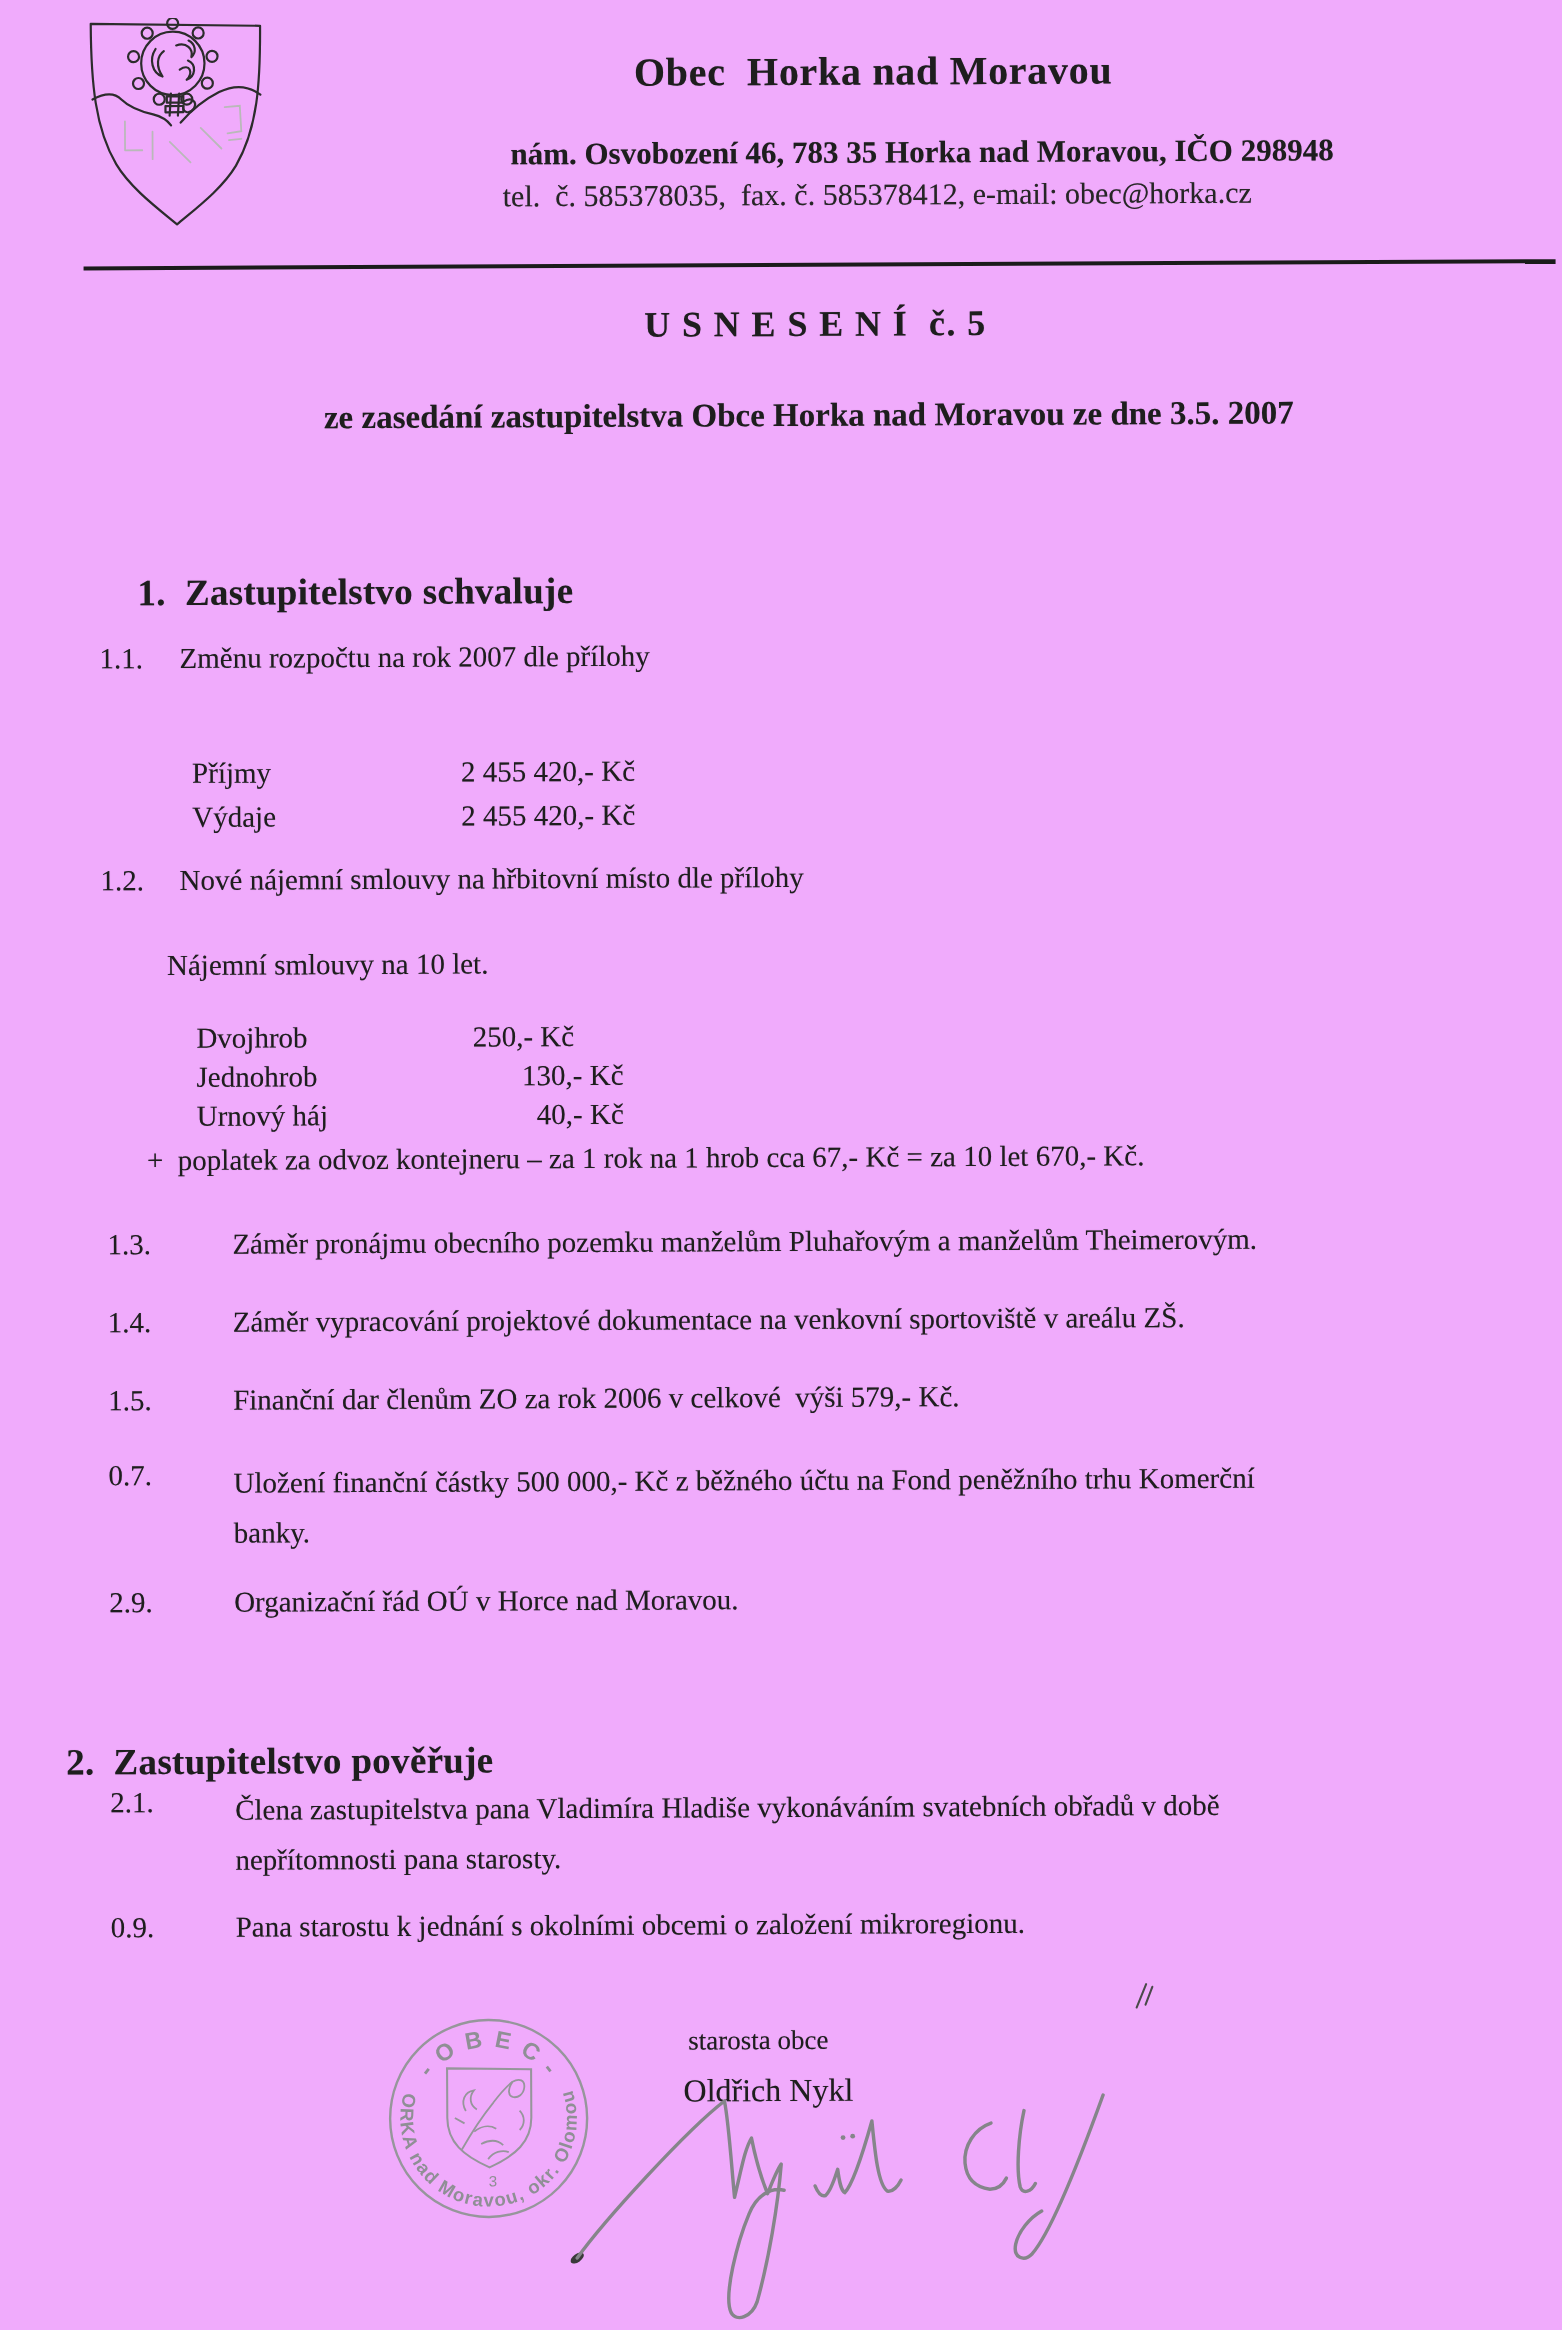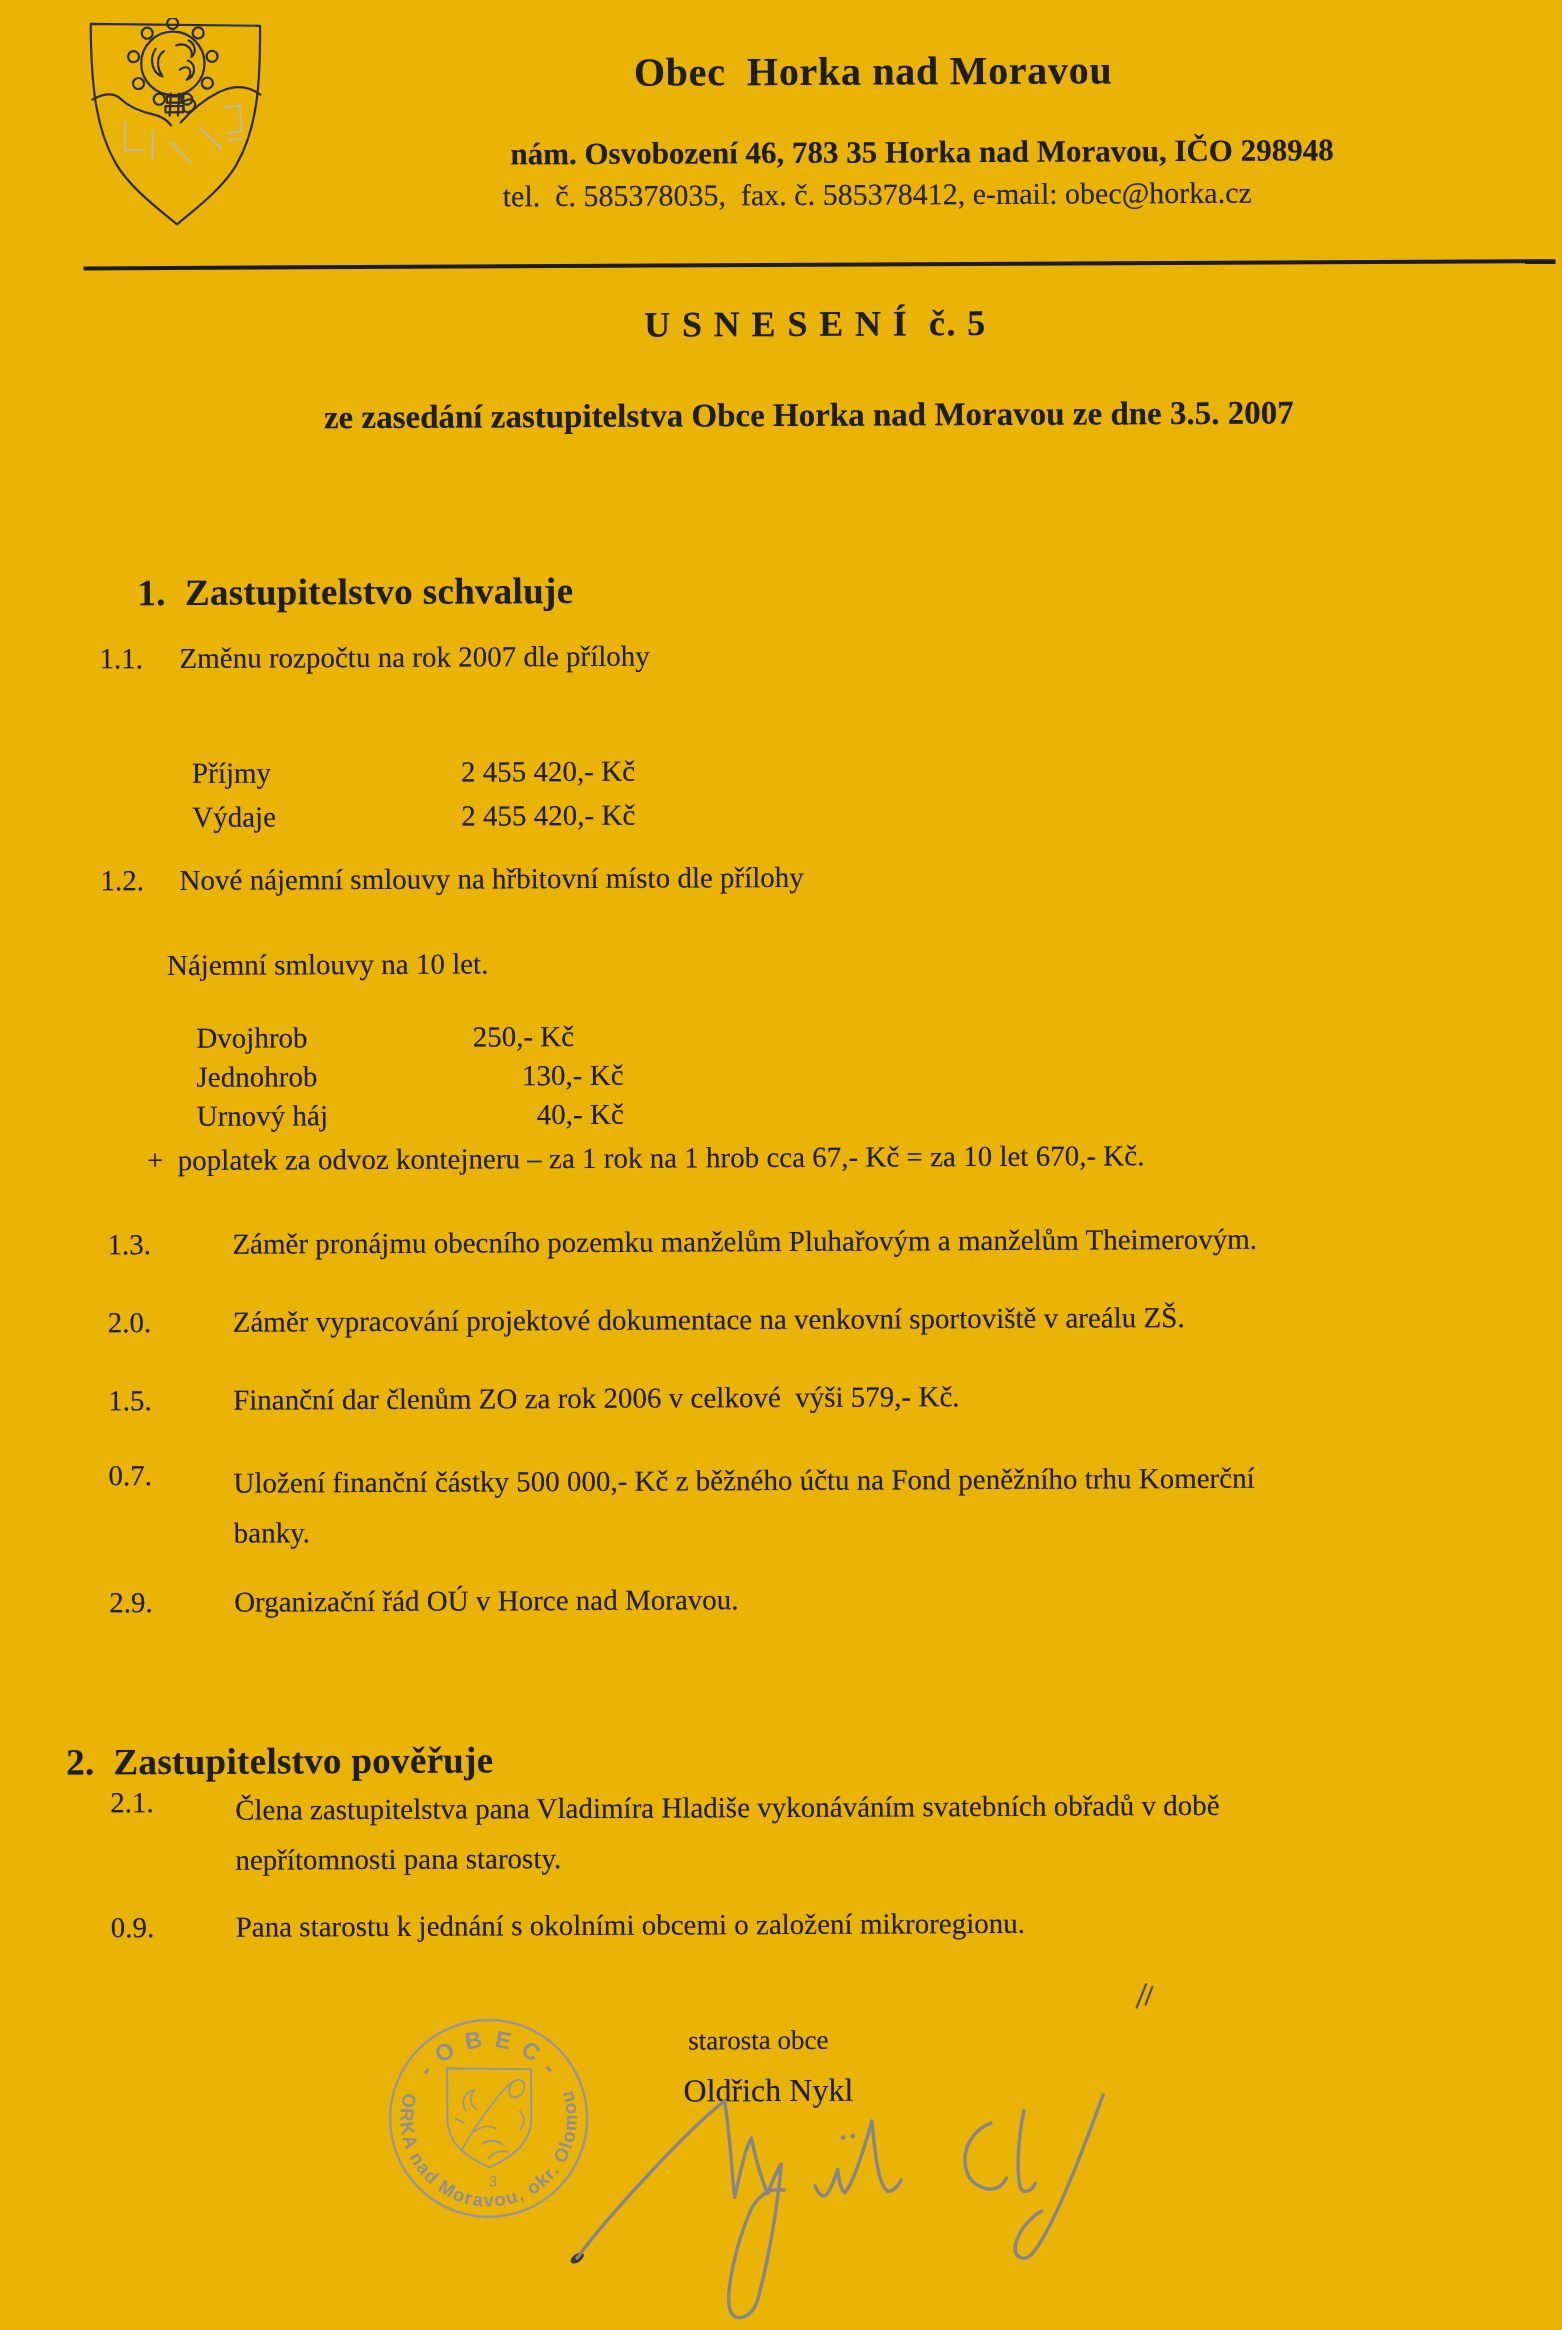--- a/index.html
+++ b/index.html
@@ -1,16 +1,16 @@
 <!DOCTYPE html>
 <html style="font-size:11px"><head>
 <meta charset="utf-8">
 <style>
   html,body{margin:0;padding:0;background:#ffffff;}
-  #page{position:relative;width:1563px;height:2330px;background:#eab308;overflow:hidden;
+  #page{position:relative;width:1563px;height:2330px;background:#f0abfc;overflow:hidden;
         font-family:"Liberation Serif", serif;color:#1e1e1e;}
   #tilt{position:absolute;left:0;top:0;width:100%;height:100%;
         transform:rotate(-0.28deg);transform-origin:781px 1171px;}
   .abs{position:absolute;white-space:pre-wrap;}
   .txt{text-shadow:0 0 0.7px rgba(30,30,30,.42);}
   .ctr{text-align:center;}
   .b{font-weight:700;}
   .org{font-size:40px;letter-spacing:0.7px;}
   .addr{font-size:31px;}
   .contact{font-size:30px;color:#262626;}
@@ -93,21 +93,21 @@
   </div>
   <div class="abs txt body" style="left:168px;top:1061px">
     <span class="lbl" style="width:227px">Urnový háj</span><span class="lbl" style="width:200px;text-align:right">40,- Kč</span>
   </div>
 
   <div class="abs txt body" style="left:147px;top:1140px;width:1364px">+  poplatek za odvoz kontejneru – za 1 rok na 1 hrob cca 67,- Kč = za 10 let 670,- Kč.</div>
 
   <div class="abs txt body" style="left:107px;top:1224px">1.3.</div>
   <div class="abs txt body" style="left:232px;top:1224px;width:1309px">Záměr pronájmu obecního pozemku manželům Pluhařovým a manželům Theimerovým.</div>
 
-  <div class="abs txt body" style="left:107px;top:1302px">2.0.</div>
+  <div class="abs txt body" style="left:107px;top:1302px">1.4.</div>
   <div class="abs txt body" style="left:232px;top:1302px;width:1309px">Záměr vypracování projektové dokumentace na venkovní sportoviště v areálu ZŠ.</div>
 
   <div class="abs txt body" style="left:107px;top:1380px">1.5.</div>
   <div class="abs txt body" style="left:232px;top:1380px;width:1309px">Finanční dar členům ZO za rok 2006 v celkové  výši 579,- Kč.</div>
 
   <div class="abs txt body" style="left:107px;top:1455px">0.7.</div>
   <div class="abs txt body wrap2" style="left:232px;top:1455px;width:1309px">Uložení finanční částky 500 000,- Kč z běžného účtu na Fond peněžního trhu Komerční
 banky.</div>
 
   <div class="abs txt body" style="left:107px;top:1582px">2.9.</div>

